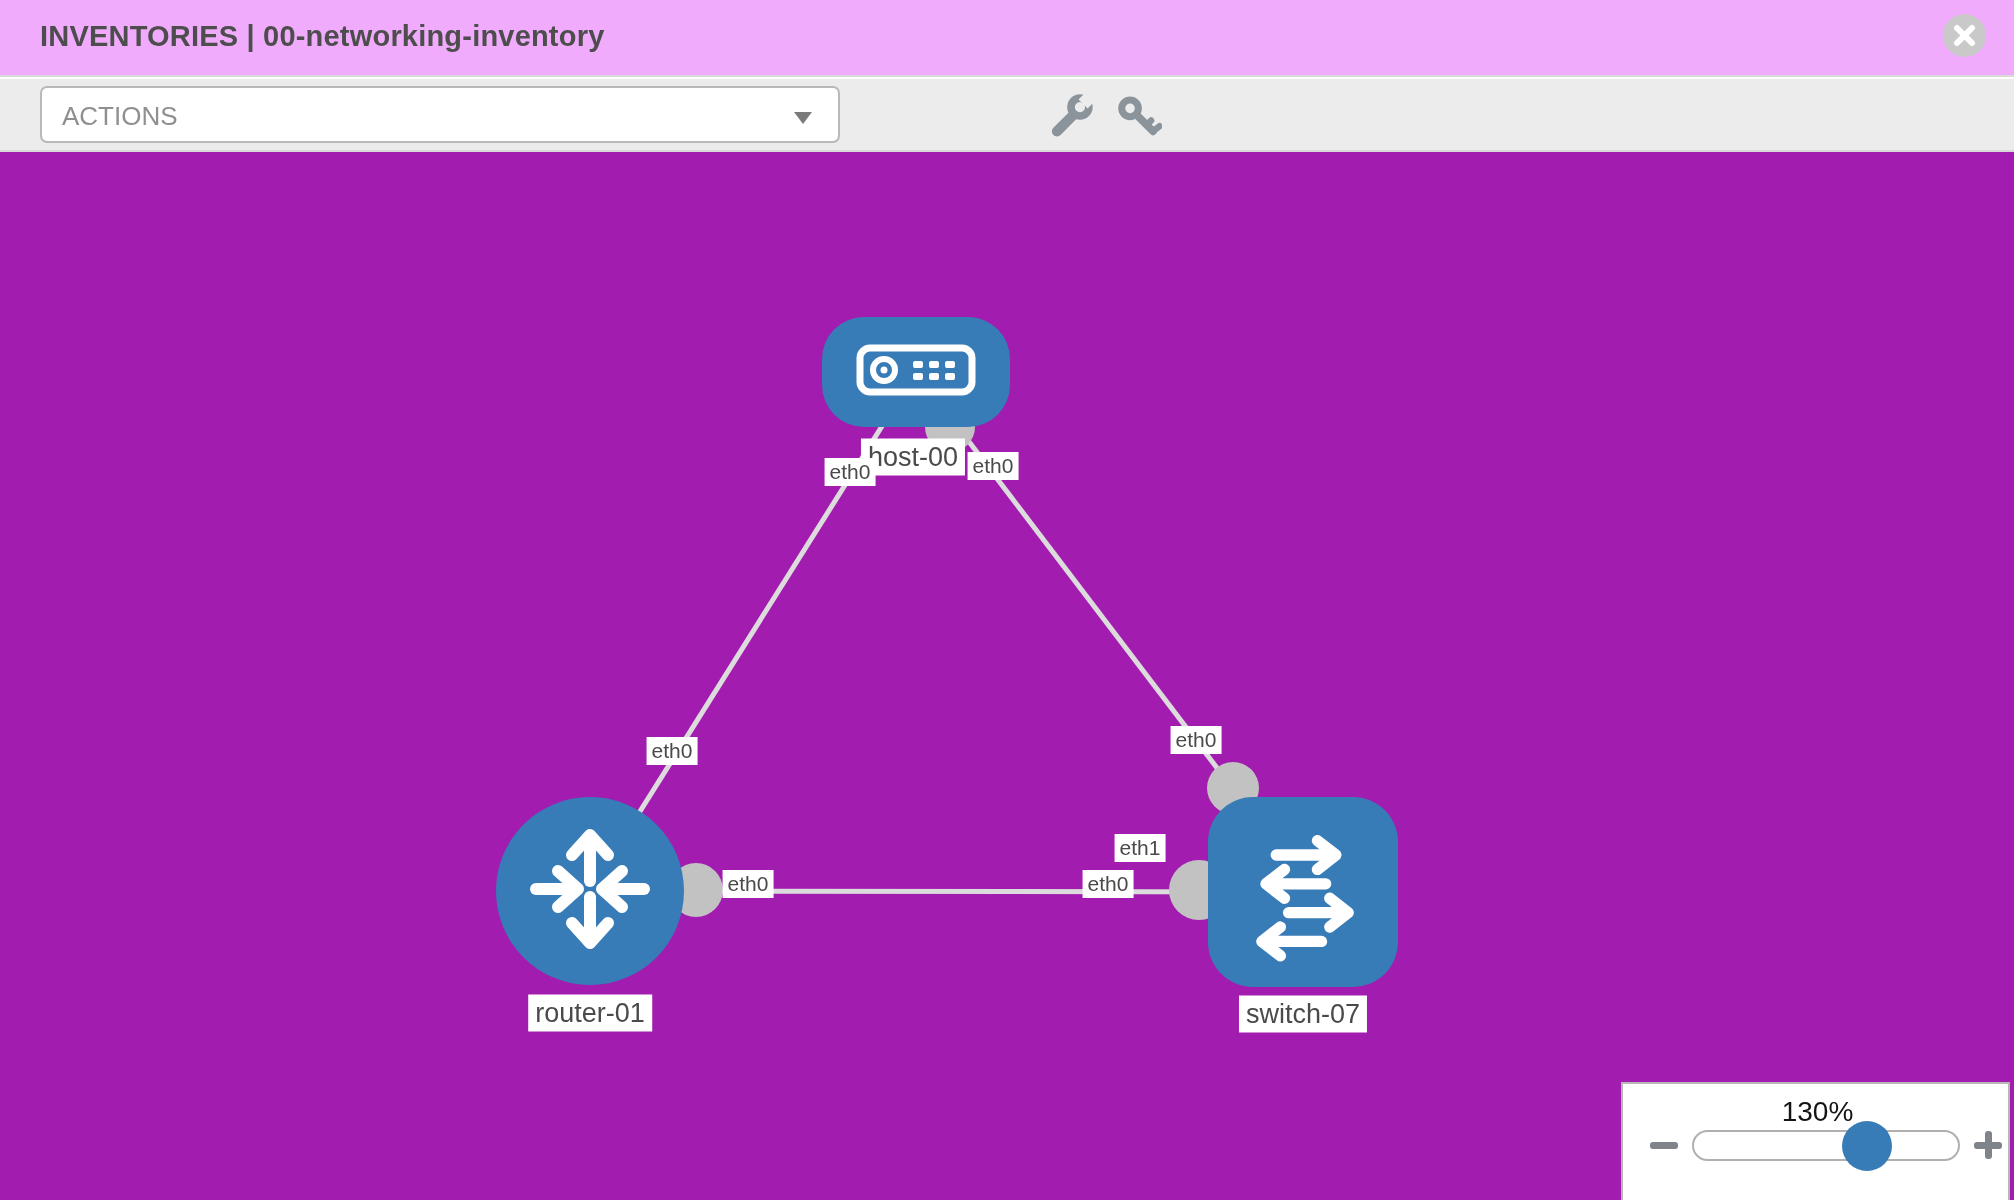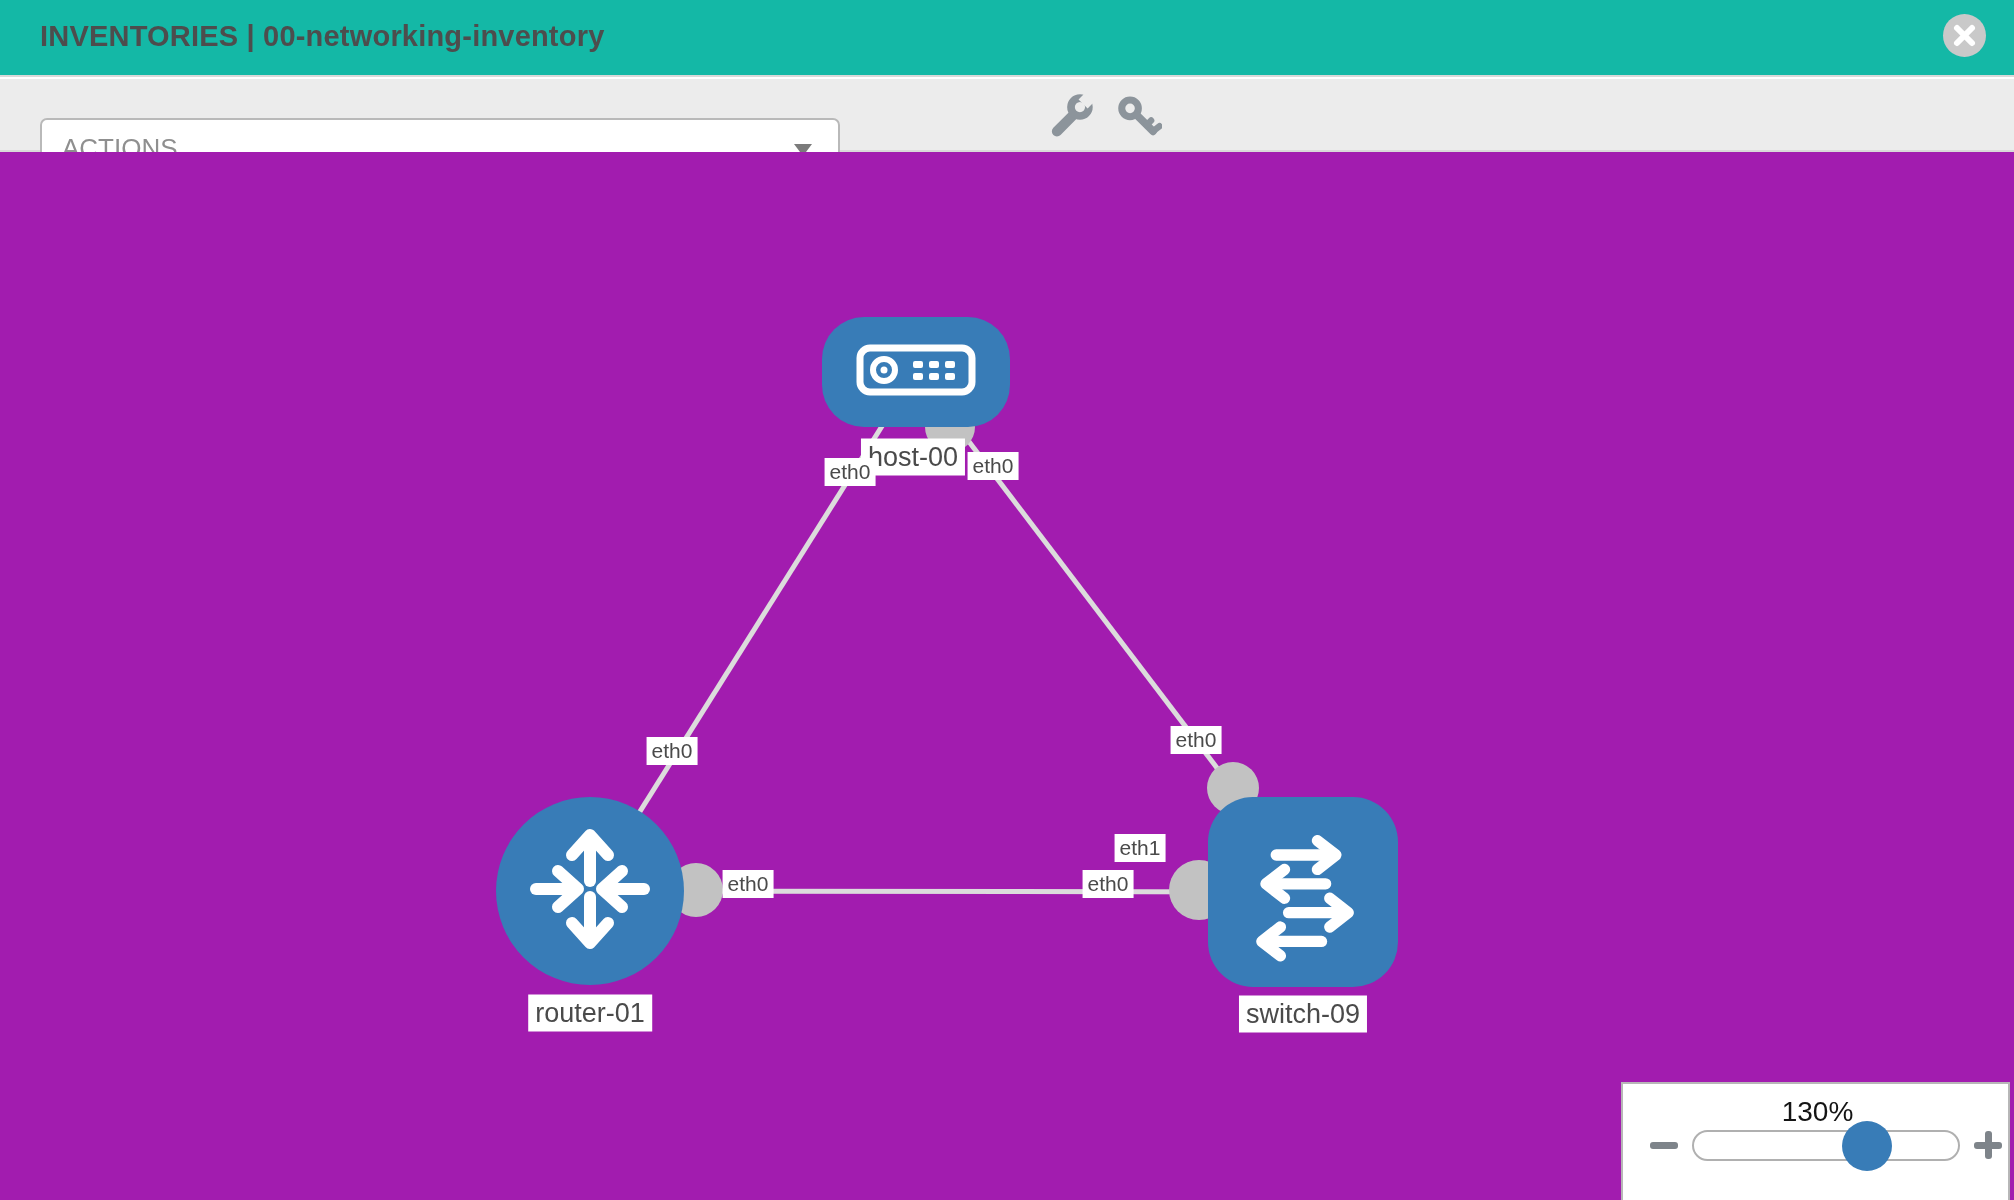--- a/index.html
+++ b/index.html
@@ -1,21 +1,21 @@
 <!DOCTYPE html>
 <html><head>
 <meta charset="utf-8">
 <style>
   * { margin:0; padding:0; box-sizing:border-box; }
   html,body { width:2014px; height:1200px; overflow:hidden;
     font-family:"Liberation Sans", sans-serif; background:#fff; }
 
   
   .hdr { position:absolute; left:0; top:0; width:2014px; height:77px;
-    background:#14b8a6; border-bottom:2px solid #d9d9d9; }
+    background:#f0abfc; border-bottom:2px solid #d9d9d9; }
   .hdr-title { position:absolute; left:40px; top:20px; font-size:29px;
     font-weight:700; color:#4d4d4d; letter-spacing:.2px; }
   .close-btn { position:absolute; right:28px; top:14px; width:43px; height:43px;
     border-radius:50%; background:#c9c9c9; cursor:pointer; }
   .close-btn svg { position:absolute; left:0; top:0; }
 
   
   .tbar { position:absolute; left:0; top:79px; width:2014px; height:73px;
     background:#ececec; border-bottom:2px solid #d9d9d9; }
   .select-box { position:absolute; top:7px; height:57px; width:800px;
@@ -69,21 +69,21 @@
     <span>
       <svg width="43" height="43" viewBox="0 0 43 43">
         <line x1="14" y1="14" x2="29" y2="29" stroke="#fff" stroke-width="6" stroke-linecap="round"></line>
         <line x1="29" y1="14" x2="14" y2="29" stroke="#fff" stroke-width="6" stroke-linecap="round"></line>
       </svg>
     </span>
   </div>
 </div>
 
 <div class="tbar">
-  <div class="select-box" style="left:40px;margin-top:32px;">
+  <div class="select-box" style="left:40px;">
     <span class="sel-label">ACTIONS</span>
     <span class="caret"></span>
   </div>
 
   <div class="tool-btn" style="left:1048px;">
     <span>
       <svg width="46" height="46" viewBox="0 0 36 36">
         <line x1="7" y1="30" x2="19" y2="18" stroke="#8c949b" stroke-width="8" stroke-linecap="round"></line>
         <circle cx="25" cy="11" r="7" stroke="#8c949b" stroke-width="6" fill="none"></circle>
         <rect x="26" y="0" width="10" height="10" fill="#ececec" transform="rotate(45 31 5)"></rect>
@@ -157,21 +157,21 @@
         <line x1="56" y1="92" x2="108" y2="92"></line>
         <polyline points="96,78 114,92 96,106"></polyline>
         <line x1="88" y1="120" x2="36" y2="120"></line>
         <polyline points="48,106 30,120 48,134"></polyline>
       </svg>
     </span>
   </div>
 
   <span class="chip node-chip" style="left:913px;  top:305px;">host-00</span>
   <span class="chip node-chip" style="left:590px;  top:861px;">router-01</span>
-  <span class="chip node-chip" style="left:1303px; top:862px;">switch-09</span>
+  <span class="chip node-chip" style="left:1303px; top:862px;">switch-07</span>
 
   <span class="chip if-chip" style="left:850px;  top:320px;">eth0</span>
   <span class="chip if-chip" style="left:993px;  top:314px;">eth0</span>
   <span class="chip if-chip" style="left:672px;  top:599px;">eth0</span>
   <span class="chip if-chip" style="left:1196px; top:588px;">eth0</span>
   <span class="chip if-chip" style="left:748px;  top:732px;">eth0</span>
   <span class="chip if-chip" style="left:1108px; top:732px;">eth0</span>
   <span class="chip if-chip" style="left:1140px; top:696px;">eth1</span>
 
   <div class="zoom-panel">

